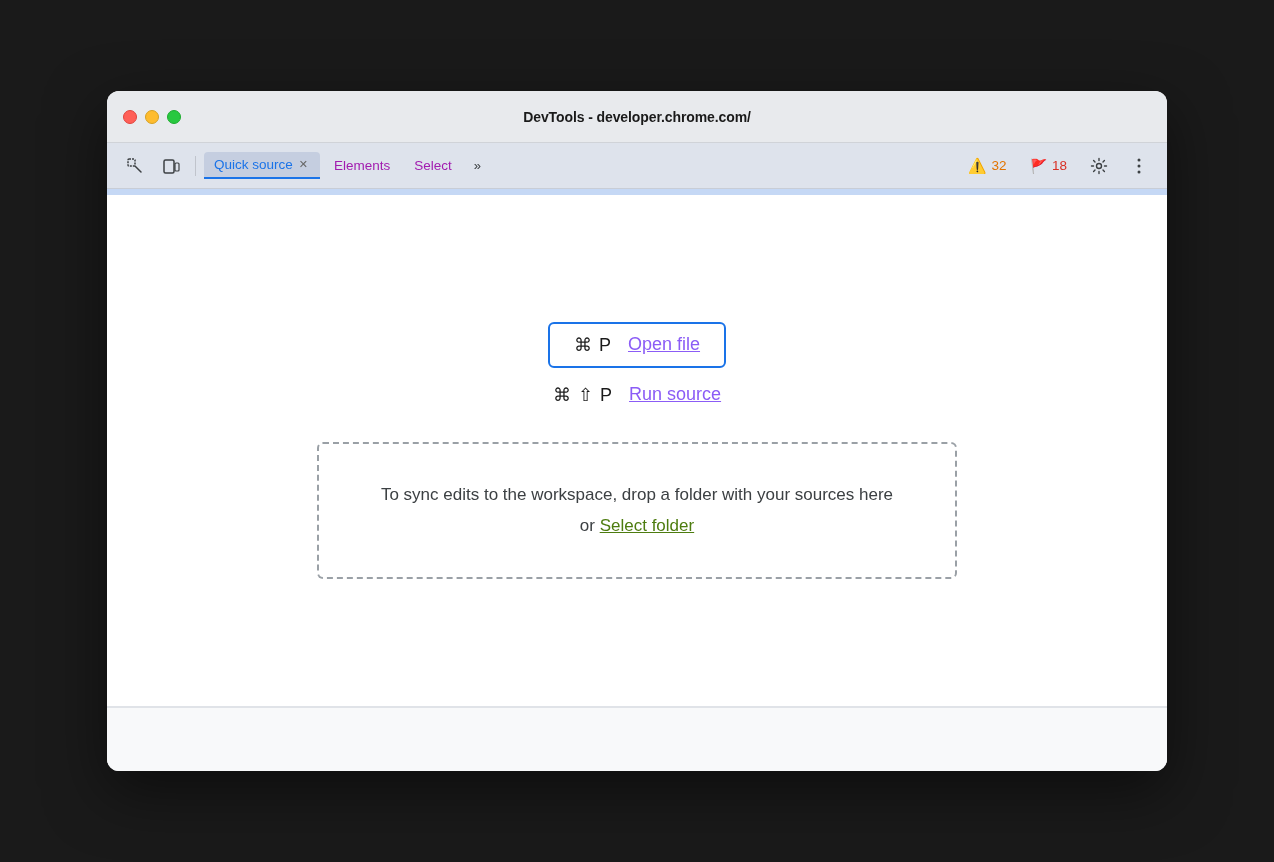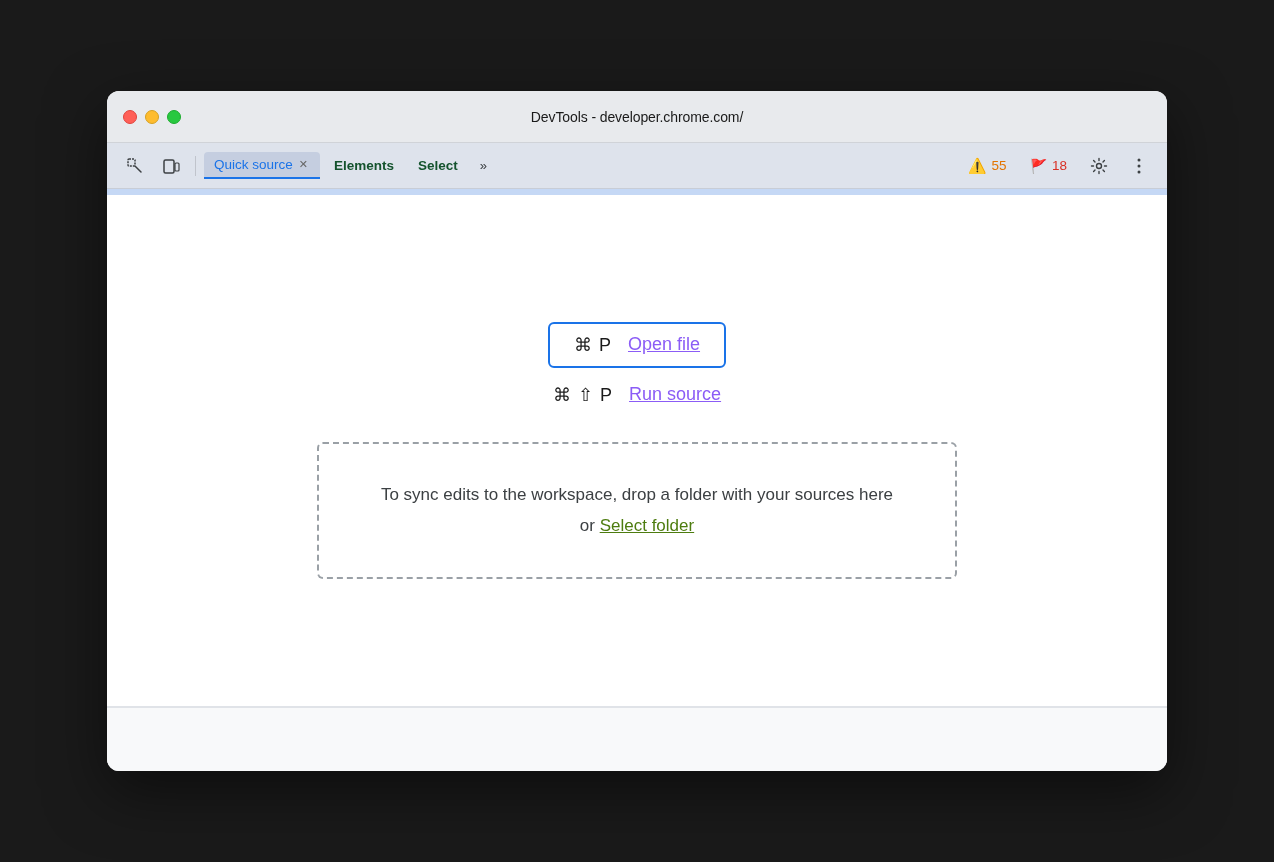--- a/index.html
+++ b/index.html
@@ -50,21 +50,21 @@
       border-radius: 50%;
       cursor: pointer;
     }
 
     .traffic-light.close { background: #ff5f57; border: 1px solid #e0443e; }
     .traffic-light.minimize { background: #febc2e; border: 1px solid #d6a123; }
     .traffic-light.maximize { background: #28c840; border: 1px solid #1dac2e; }
 
     .title-bar-title {
       font-size: 14px;
-      font-weight: 400;
+      font-weight: 700;
       color: #1a1a1a;
       letter-spacing: -0.1px;
     }
 
     
     .toolbar {
       background: #dee3ec;
       height: 46px;
       display: flex;
       align-items: center;
@@ -88,23 +88,22 @@
     }
 
     .tab {
       display: flex;
       align-items: center;
       gap: 4px;
       padding: 4px 10px;
       border-radius: 4px;
       cursor: pointer;
       font-size: 13.5px;
-      color: #14532d;
+      color: #a21caf;
       white-space: nowrap;
-      font-weight: bold;
     }
 
     .tab.active {
       background: #c5cee0;
       color: #1a73e8;
       font-weight: 500;
       border-bottom: 2px solid #1a73e8;
       border-radius: 4px 4px 0 0;
     }
 
@@ -280,21 +279,21 @@
 
     <div class="more-tabs-btn">
       <span>»</span>
     </div>
 
     <div class="toolbar-spacer"></div>
 
     <div class="toolbar-right">
       <div class="badge-btn badge-warning">
         <span style="font-size:15px;">⚠️</span>
-        <span>55</span>
+        <span>32</span>
       </div>
       <div class="badge-btn badge-error">
         <span style="font-size:14px;">🚩</span>
         <span>18</span>
       </div>
       <button class="toolbar-icon-btn">
         <svg width="18" height="18" viewBox="0 0 18 18" fill="none">
           <circle cx="9" cy="9" r="2.5" stroke="#3c4043" stroke-width="1.4"></circle>
           <path d="M9 1.5v2M9 14.5v2M1.5 9h2M14.5 9h2M3.6 3.6l1.4 1.4M13 13l1.4 1.4M3.6 14.4l1.4-1.4M13 5l1.4-1.4" stroke="#3c4043" stroke-width="1.4" stroke-linecap="round"></path>
         </svg>

